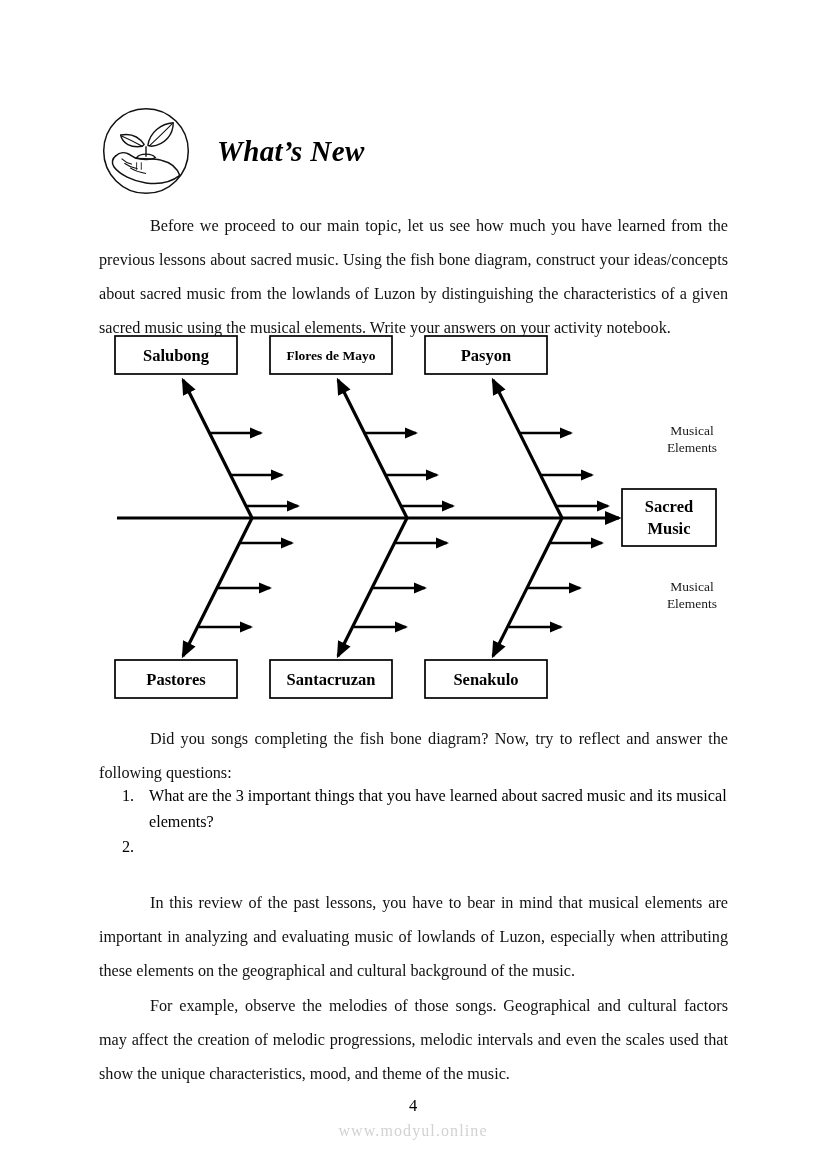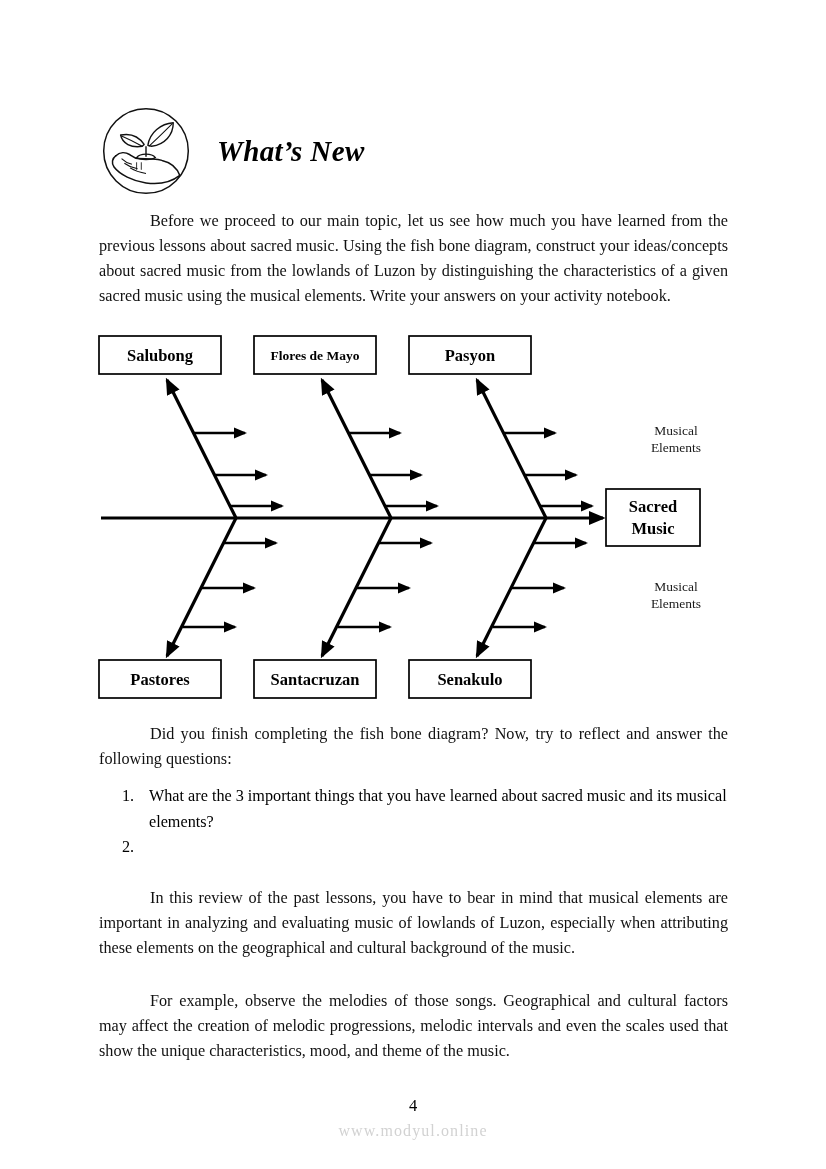--- a/index.html
+++ b/index.html
@@ -47,21 +47,21 @@
     color: #000;
     white-space: nowrap;
   }
 
   
   .para {
     position: absolute;
     left: 99px;
     width: 629px;
     font-size: 16.2px;
-    line-height: 25px;
+    line-height: 34px;
     text-align: justify;
     text-indent: 51px;
     color: #111;
   }
 
   .qlist {
     position: absolute;
     left: 99px;
     width: 629px;
     font-size: 16.2px;
@@ -80,21 +80,21 @@
     position: absolute;
     left: 23px;
     top: 0;
     width: 24px;
     text-align: left;
   }
 
   
   .diagram {
     position: absolute;
-    left: 95px;
+    left: 111px;
     top: 330px;
     width: 645px;
     height: 380px;
     text-decoration: underline;
   }
   .diagram svg { display: block; }
 
   .fb-box-label {
     font-family: "Liberation Serif", "DejaVu Serif", serif;
     font-weight: bold;
@@ -255,21 +255,21 @@
 
       <g>
         <line x1="451" y1="188" x2="382" y2="326" stroke="#000" stroke-width="3.2" marker-end="url(#ahead)"></line>
         <line x1="439" y1="213" x2="491" y2="213" stroke="#000" stroke-width="2.6" marker-end="url(#ahead)"></line>
         <line x1="417" y1="258" x2="469" y2="258" stroke="#000" stroke-width="2.6" marker-end="url(#ahead)"></line>
         <line x1="398" y1="297" x2="450" y2="297" stroke="#000" stroke-width="2.6" marker-end="url(#ahead)"></line>
       </g>
     </svg>
   </div>
 
-  <div class="para" style="top:722px;">Did you finish completing the fish bone diagram? Now, try to reflect and answer the following questions:</div>
+  <div class="para" style="top:722px;">Did you songs completing the fish bone diagram? Now, try to reflect and answer the following questions:</div>
 
   <ol class="qlist" style="top:784px;">
     <li>
       <span class="num">1.</span>
       <span>What are the 3 important things that you have learned about sacred music and its musical elements?</span>
     </li>
     <li>
       <span class="num">2.</span>
     </li>
   </ol>

